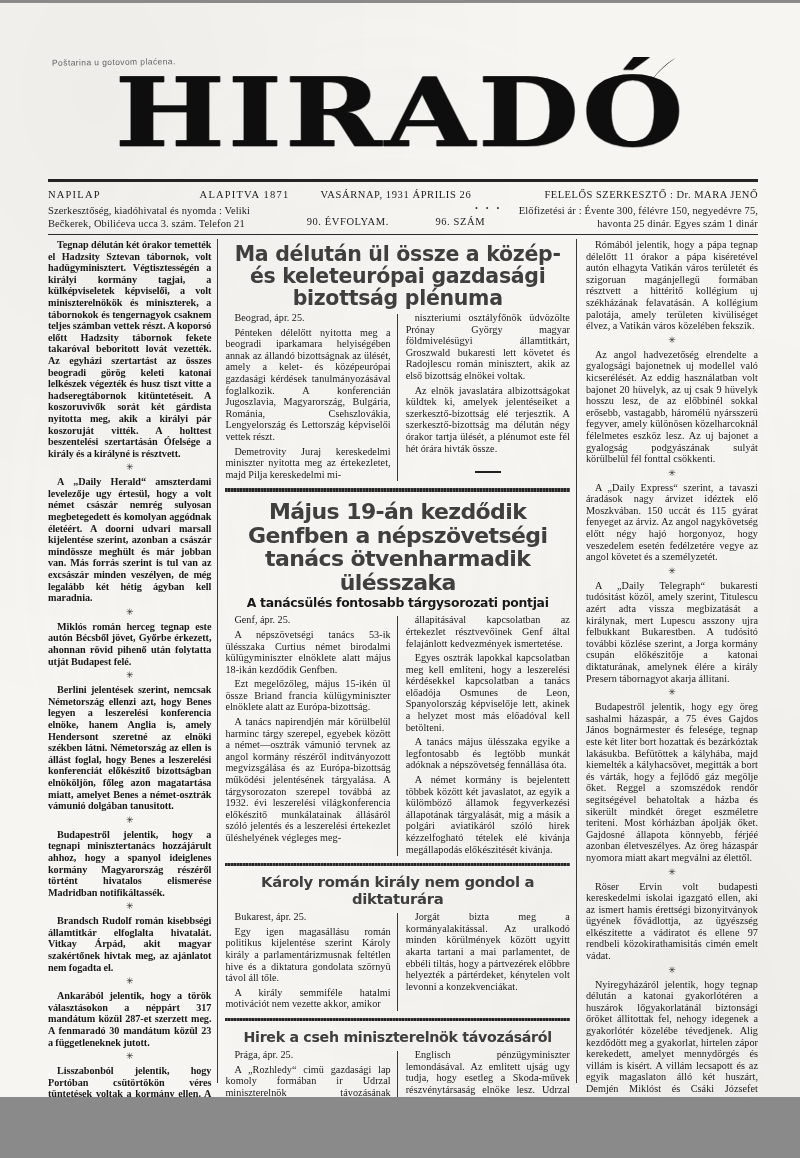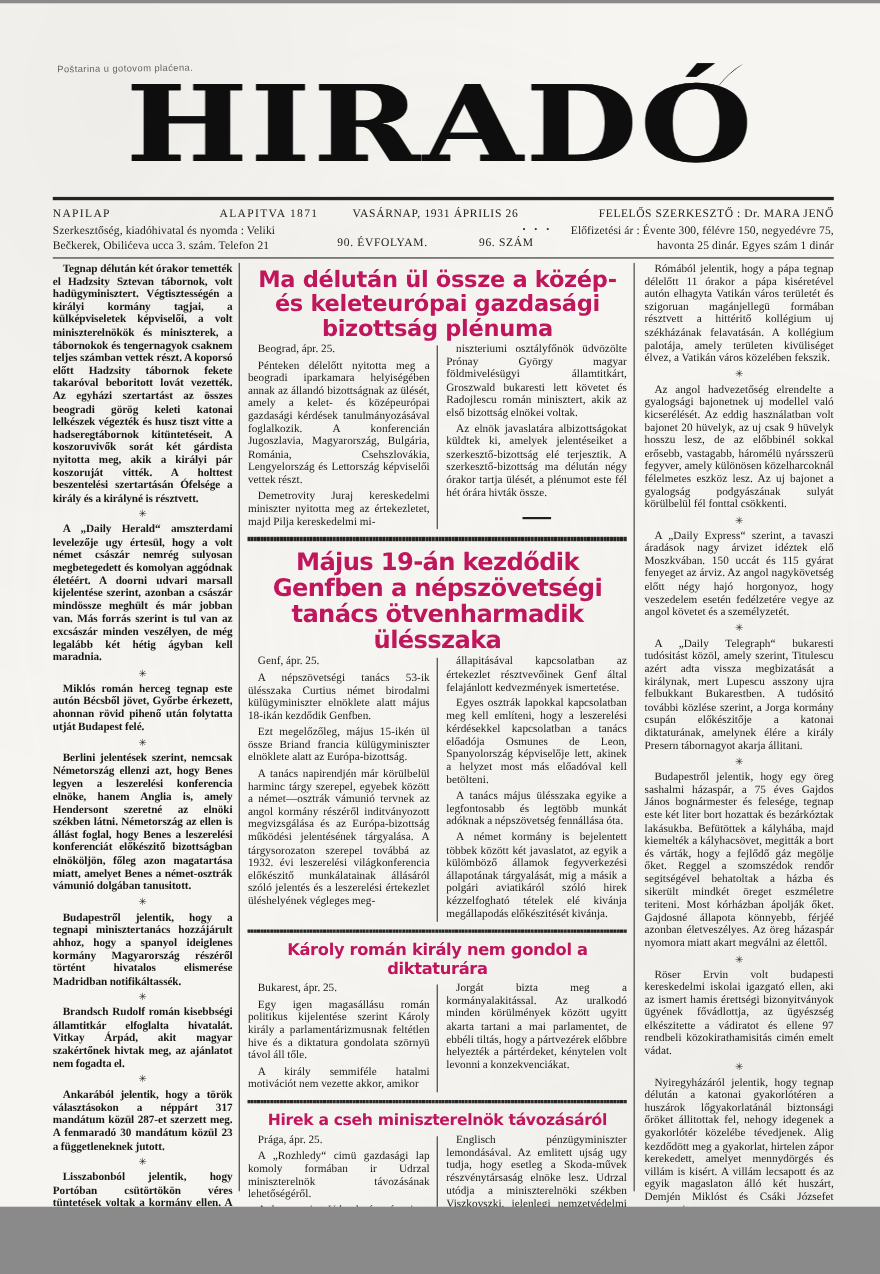--- a/index.html
+++ b/index.html
@@ -163,21 +163,21 @@
     line-height: 10px;
     margin: 3px 0 4px 0;
     color: #2a2a2a;
   }
 
   
   .hl {
     font-family: "DejaVu Sans", sans-serif;
     font-weight: bold;
     text-align: center;
-    color: #be185d;
+    color: #404040;
     letter-spacing: -0.3px;
   }
   .hl-a {
     font-size: 20.5px;
     line-height: 22px;
     padding: 4px 2px 3px;
   }
   .hl-b {
     font-size: 22px;
     line-height: 23.5px;
@@ -322,20 +322,21 @@
             <p class="body thin">Az elnök javaslatára albizottságokat küldtek ki, amelyek jelentéseiket a szerkesztő-bizottság elé terjesztik. A szerkesztő-bizottság ma délután négy órakor tartja ülését, a plénumot este fél hét órára hivták össze.</p>
             <div class="enddash"><i></i></div>
           </div>
         </div>
       </div>
 
       <div class="band"></div>
 
       <div>
         <div class="hl hl-b">Május 19-án kezdődik Genfben a népszövetségi tanács ötvenharmadik ülésszaka</div>
+        <div class="hl-sub">A tanácsülés fontosabb tárgysorozati pontjai</div>
         <div class="two-sub">
           <div class="sc left">
             <p class="body thin center-date">Genf, ápr. 25.</p>
             <p class="body thin">A népszövetségi tanács 53-ik ülésszaka Curtius német birodalmi külügyminiszter elnöklete alatt május 18-ikán kezdődik Genfben.</p>
             <p class="body thin">Ezt megelőzőleg, május 15-ikén ül össze Briand francia külügyminiszter elnöklete alatt az Európa-bizottság.</p>
             <p class="body thin">A tanács napirendjén már körülbelül harminc tárgy szerepel, egyebek között a német—osztrák vámunió tervnek az angol kormány részéről inditványozott megvizsgálása és az Európa-bizottság működési jelentésének tárgyalása. A tárgysorozaton szerepel továbbá az 1932. évi leszerelési világkonferencia előkészitő munkálatainak állásáról szóló jelentés és a leszerelési értekezlet üléshelyének végleges meg-</p>
           </div>
           <div class="sc right">
             <p class="body thin">állapitásával kapcsolatban az értekezlet résztvevőinek Genf által felajánlott kedvezmények ismertetése.</p>
             <p class="body thin">Egyes osztrák lapokkal kapcsolatban meg kell említeni, hogy a leszerelési kérdésekkel kapcsolatban a tanács előadója Osmunes de Leon, Spanyolország képviselője lett, akinek a helyzet most más előadóval kell betölteni.</p>

